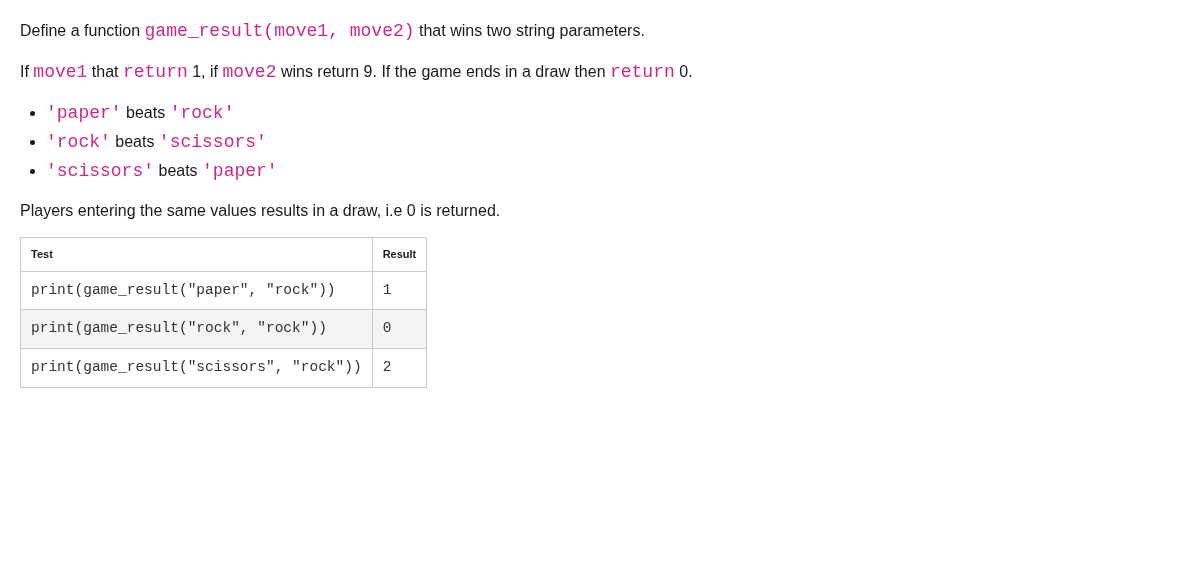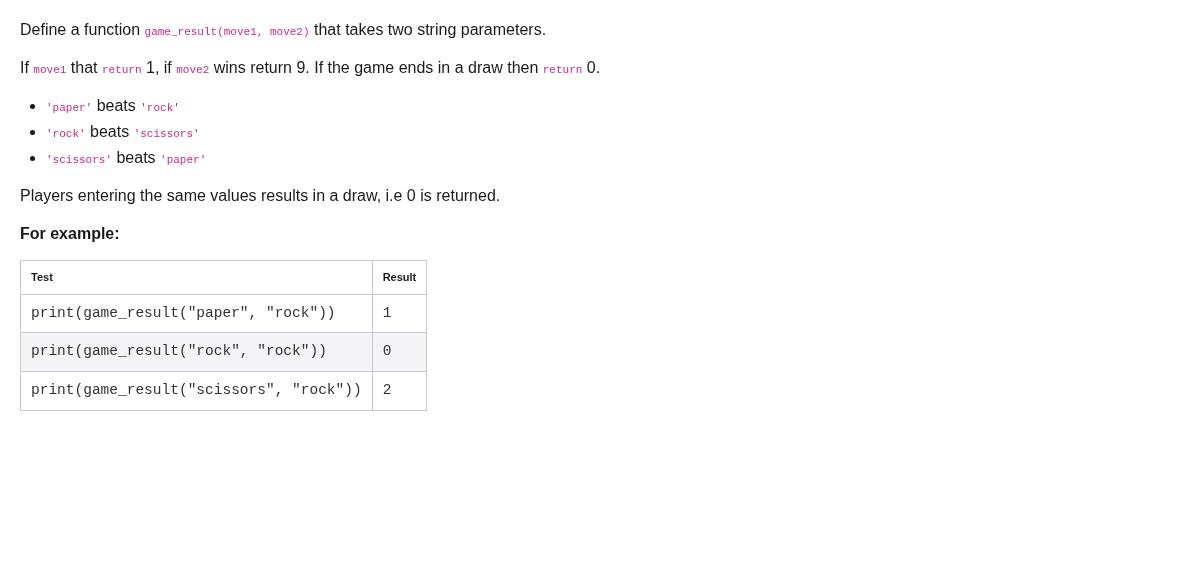--- a/index.html
+++ b/index.html
@@ -13,21 +13,21 @@
       color: #1a1a1a;
       background: #ffffff;
       line-height: 1.5;
       width: 1200px;
     }
     p {
       margin: 0 0 14px 0;
     }
     code {
       font-family: "SF Mono", Monaco, Consolas, "Courier New", monospace;
-      font-size: 11px;
+      font-size: 18px;
       color: #c92a8a;
     }
     ul {
       margin: 4px 0 14px 0;
       padding-left: 26px;
     }
     ul li {
       margin-bottom: 2px;
       list-style-type: disc;
     }
@@ -57,21 +57,21 @@
     .bold {
       font-weight: 700;
     }
   </style>
 </head>
 <body>
 
 <div>
 
   <p>
-    <span>Define a function </span><code>game_result(move1, move2)</code><span> that takes two string parameters.</span>
+    <span>Define a function </span><code>game_result(move1, move2)</code><span> that wins two string parameters.</span>
   </p>
 
   <p>
     <span>If </span><code>move1</code><span> that </span><code>return</code><span> 1, if </span><code>move2</code><span> wins return 9. If the game ends in a draw then </span><code>return</code><span> 0.</span>
   </p>
 
 
   <ul>
     <li>
       <code>'paper'</code><span> beats </span><code>'rock'</code>
@@ -80,21 +80,20 @@
       <code>'rock'</code><span> beats </span><code>'scissors'</code>
     </li>
     <li>
       <code>'scissors'</code><span> beats </span><code>'paper'</code>
     </li>
   </ul>
 
   <p>Players entering the same values results in a draw, i.e 0 is returned.</p>
 
 
-  <p class="bold">For example:</p>
 
   <table>
     <thead>
       <tr>
         <th>Test</th>
         <th>Result</th>
       </tr>
     </thead>
     <tbody>
       <tr>

